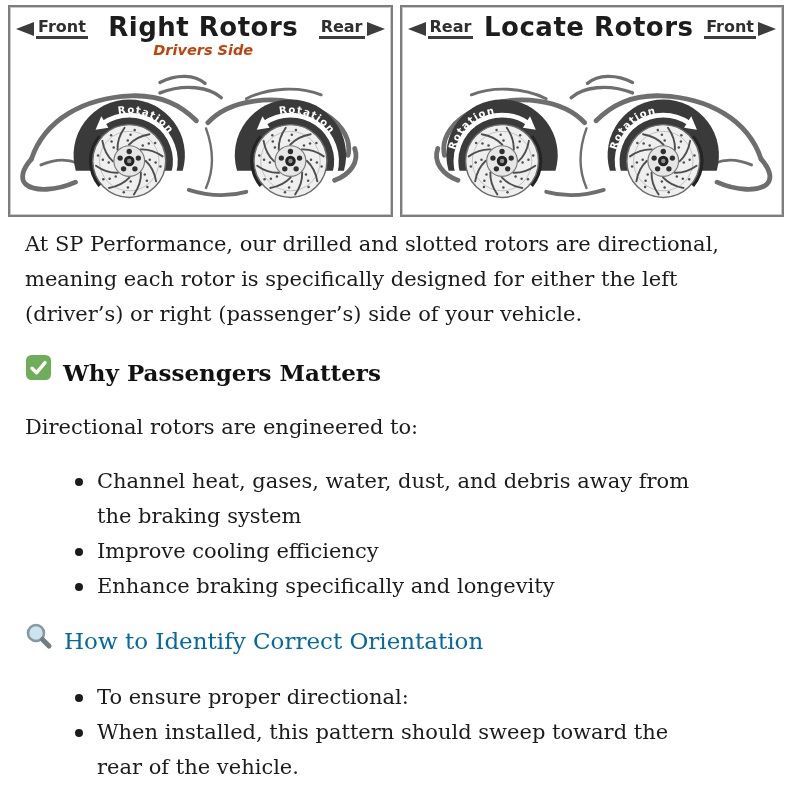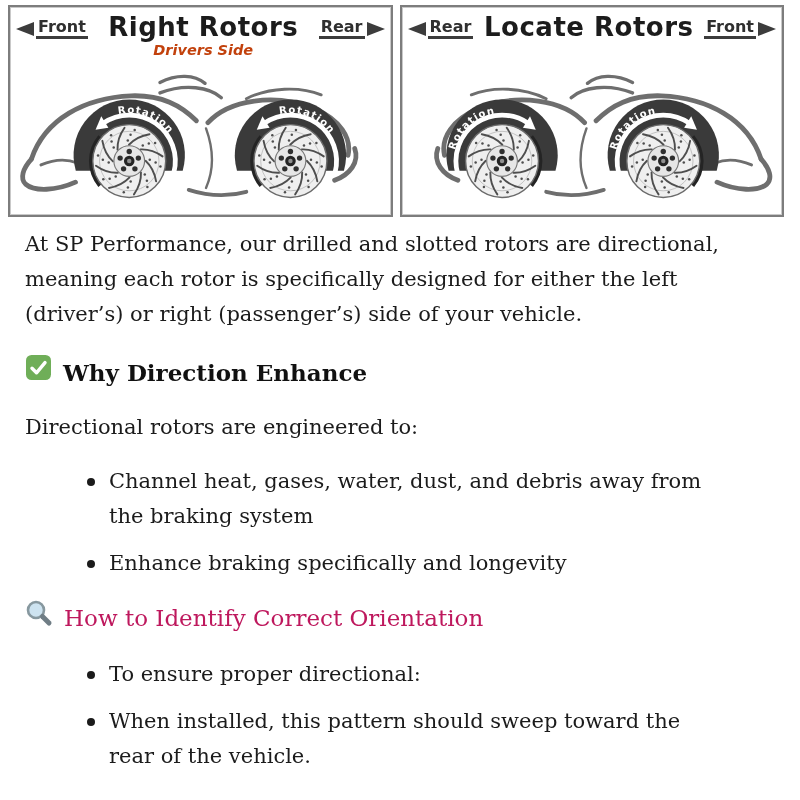--- a/index.html
+++ b/index.html
@@ -15,25 +15,25 @@
   .title-block{text-align:center;flex:1;line-height:1;}
   .panel-title{font-weight:bold;font-size:26px;color:#1c1c1c;letter-spacing:0.5px;}
   .panel-subtitle{font-weight:bold;font-style:italic;font-size:14.5px;color:#c2410c;margin-top:3px;}
   .car-svg{width:100%;height:150px;display:block;}
 
   
   .content{padding:10px 25px 0 25px;font-size:21px;line-height:35px;}
   .intro{margin:0 12px 22px 0;max-width:700px;}
   .section-heading{display:flex;align-items:center;gap:11px;font-size:23px;margin:0 0 20px 0;color:#111;}
   .section-heading.bold{font-weight:bold;}
-  .section-heading.normal{font-weight:normal;color:#be185d;}
+  .section-heading.normal{font-weight:normal;color:#0369a1;}
   .heading-icon{flex:0 0 auto;display:inline-block;}
   .lead{margin:0 0 19px 0;}
   ul.bullets{margin:0 0 18px 0;padding:0 0 0 72px;list-style:none;}
-  ul.bullets li{position:relative;margin:12px;line-height:35px;max-width:620px;}
+  ul.bullets li{position:relative;margin:0;line-height:35px;max-width:620px;}
   ul.bullets li::before{content:"";position:absolute;left:-22px;top:14px;width:8px;height:8px;border-radius:50%;background:#1b1b1b;}
   .h2-wrap{margin-top:2px;}
 </style>
 </head>
 <body>
 
 <div class="diagram-row">
 
   <div class="panel">
     <div class="panel-header">
@@ -310,27 +310,28 @@
 
   <p class="intro">At SP Performance, our drilled and slotted rotors are directional, meaning each rotor is specifically designed for either the left (driver’s) or right (passenger’s) side of your vehicle.</p>
 
   <div class="section-heading bold">
     <span class="heading-icon">
       <svg width="27" height="27" viewBox="0 0 27 27">
           <rect x="1" y="1" width="25" height="25" rx="5.5" fill="#6fae58"></rect>
           <path d="M7 14.2 L11.5 18.8 L20 8.6" fill="none" stroke="#ffffff" stroke-width="3.4" stroke-linecap="round" stroke-linejoin="round"></path>
         </svg>
     </span>
-    <span>Why Direction Enhance</span>
+    <span>Why Passengers Matters</span>
   </div>
 
   <p class="lead">Directional rotors are engineered to:</p>
 
   <ul class="bullets" id="bullets-1">
       <li>Channel heat, gases, water, dust, and debris away from the braking system</li>
+      <li>Improve cooling efficiency</li>
       <li>Enhance braking specifically and longevity</li>
     </ul>
 
   <div class="section-heading normal h2-wrap">
     <span class="heading-icon">
       <svg width="28" height="28" viewBox="0 0 28 28">
           <circle cx="11" cy="11" r="8" fill="#cde3f0" stroke="#87989f" stroke-width="2.6"></circle>
           <line x1="17.5" y1="17.5" x2="24" y2="24" stroke="#6f7d85" stroke-width="5" stroke-linecap="round"></line>
         </svg>
     </span>

